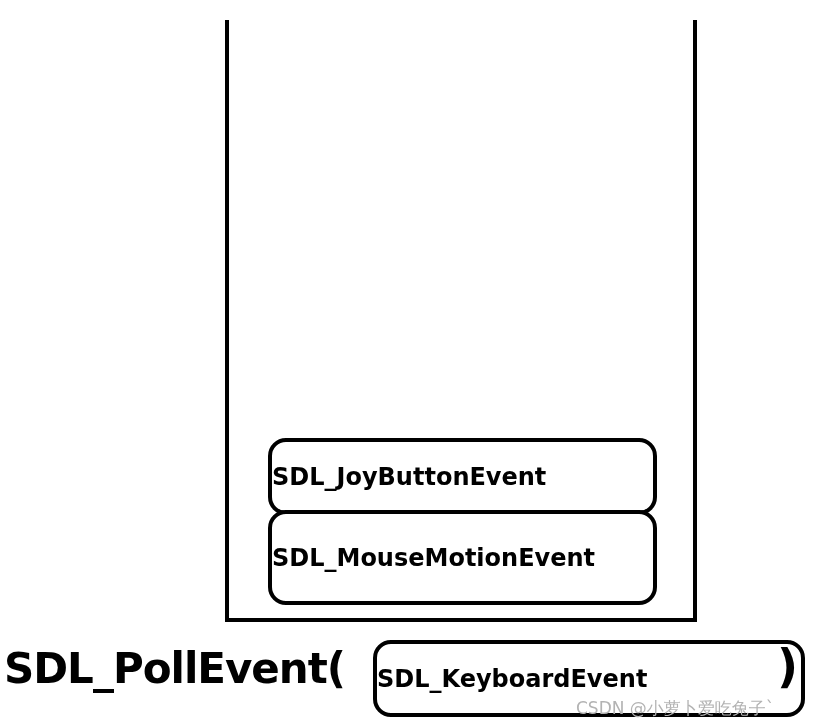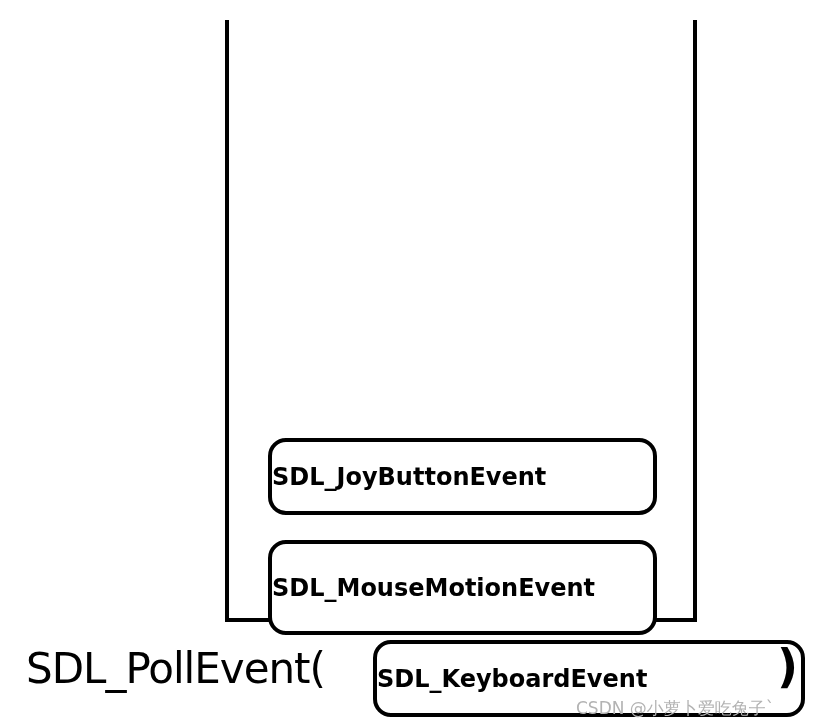--- a/index.html
+++ b/index.html
@@ -46,36 +46,36 @@
     white-space: nowrap;
   }
   .box-joy {
     left: 268px;
     top: 438px;
     width: 389px;
     height: 77px;
   }
   .box-mouse {
     left: 268px;
-    top: 540px;
+    top: 510px;
     width: 389px;
     height: 95px;
   }
   .box-keyboard {
     left: 373px;
     top: 640px;
     width: 432px;
     height: 77px;
   }
   .poll-prefix {
     position: absolute;
-    left: 26px;
+    left: 4px;
     top: 646px;
     font-size: 42px;
-    font-weight: normal;
+    font-weight: bold;
     letter-spacing: -1px;
     line-height: 1.1;
     white-space: nowrap;
   }
   .poll-suffix {
     position: absolute;
     left: 777px;
     top: 641px;
     font-size: 46px;
     font-weight: bold;

